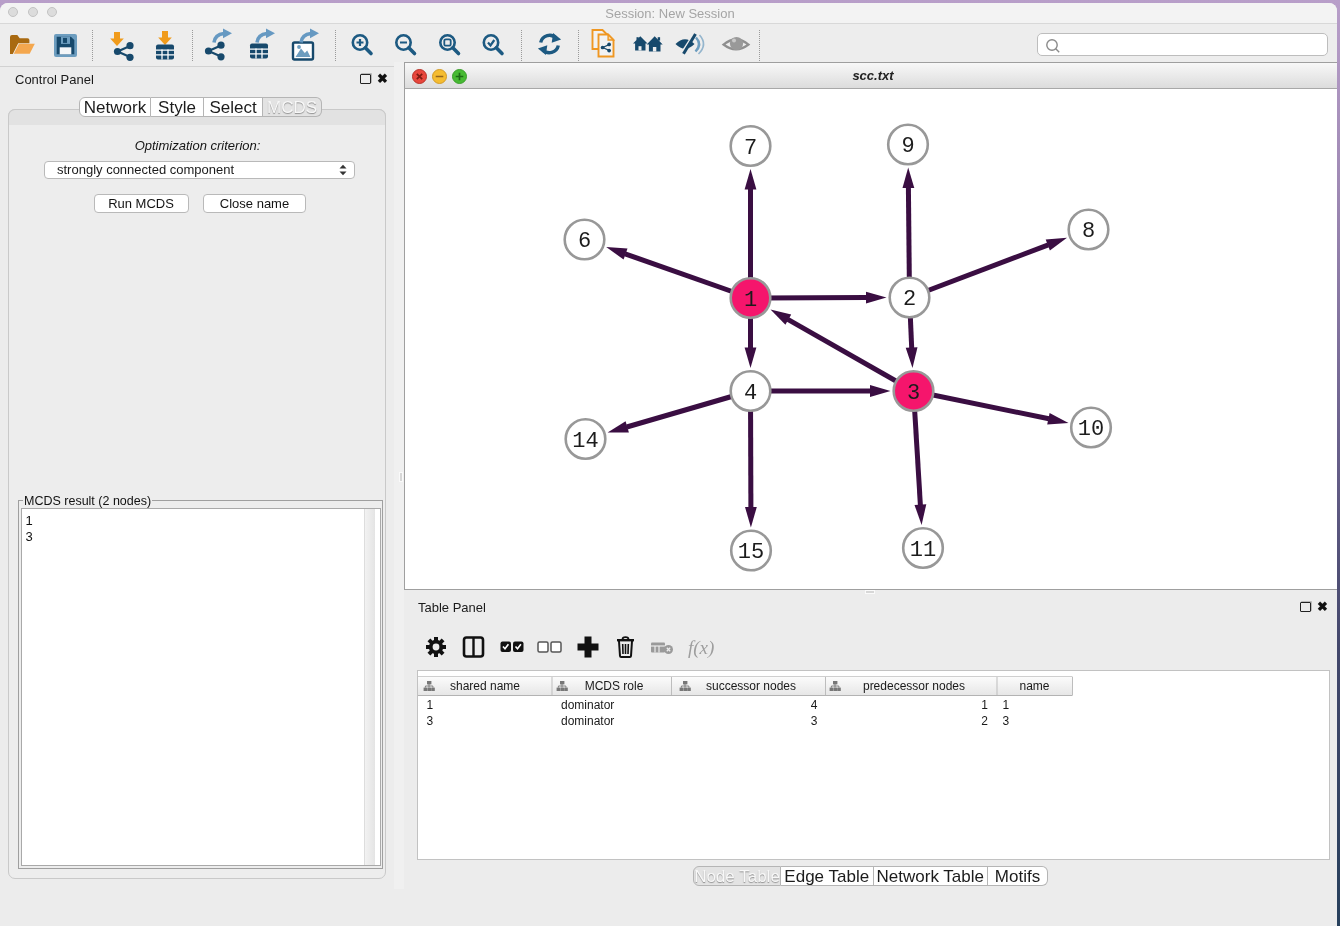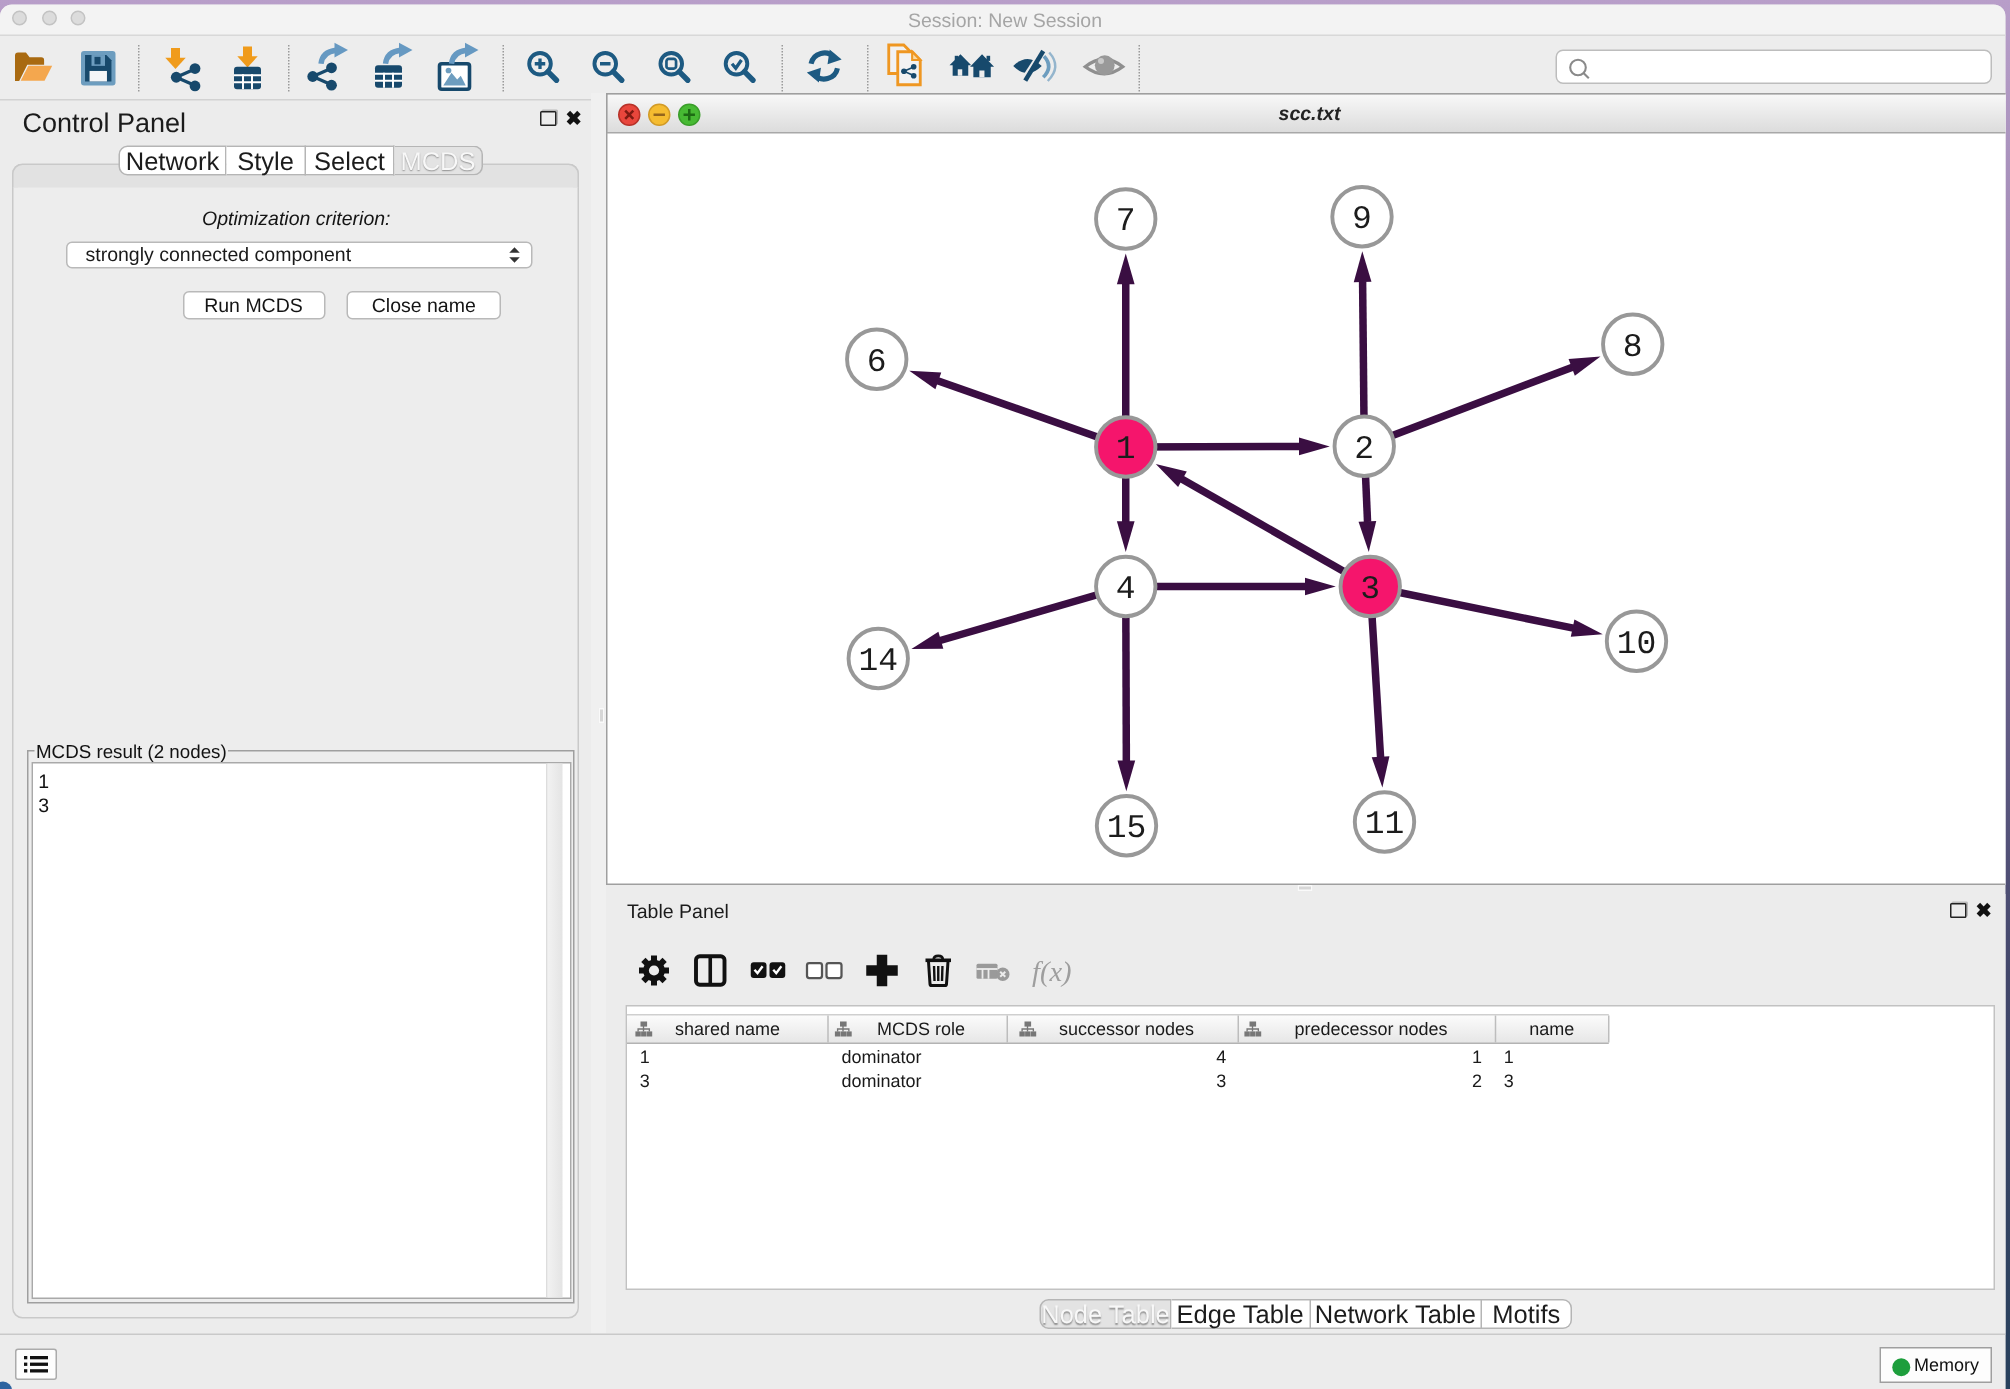--- a/index.html
+++ b/index.html
@@ -20,40 +20,40 @@
               font-size:13px; color:#a5a5a5; }
 
   
   #toolbar { position:absolute; left:0; top:24px; width:1337px; height:43px; background:#ededed;
              border-bottom:1px solid #d2d2d2; }
   .sep { position:absolute; top:6px; height:31px; width:0; border-left:1px dotted #9a9a9a; }
   #searchbox { position:absolute; left:1037px; top:8.5px; width:291px; height:23px; background:#fff;
                border:1px solid #bdbdbd; border-radius:5px; }
 
   
-  #cp-title { position:absolute; left:15px; top:72px; font-size:18px; color:#1b1b1b; }
+  #cp-title { position:absolute; left:15px; top:72px; font-size:13px; color:#1b1b1b; }
   .flt { position:absolute; width:11px; height:10px; border:1.5px solid #222;
          border-radius:1px; box-shadow:1px -1px 0 #b9b9b9; }
   .xbt { position:absolute; font-size:13px; font-weight:bold; color:#111; }
   #cp-pane { position:absolute; left:8px; top:109px; width:378px; height:770px;
              background:#ededed; border:1px solid #c9c9c9; border-radius:7px; }
   #cp-strip { position:absolute; left:8px; top:109px; width:378px; height:16px;
               background:#e2e2e2; border:1px solid #c9c9c9; border-bottom:none; border-radius:7px 7px 0 0; }
   .tabrow { position:absolute; height:20px; display:flex; }
   .tab { height:20px; font-size:17px; color:#1c1c1c; text-align:center; line-height:19px;
          background:#fff; border:1px solid #b5b5b5; border-left:none; }
   .tab.first { border-left:1px solid #b5b5b5; border-radius:6px 0 0 6px; }
   .tab.last { border-radius:0 6px 6px 0; }
   .tab.sel { background:#e3e3e3; color:#f8f8f8; text-shadow:0 1px 1px #8f8f8f; }
   #optlabel { position:absolute; left:0; top:138px; width:395px; text-align:center; font-size:13px; color:#141414;font-style:italic; }
   #selectbox { position:absolute; left:44px; top:161px; width:311px; height:18px; background:#fff;
                border:1px solid #b9b9b9; border-radius:4px; font-size:13px; line-height:16px;
                padding-left:12px; color:#1a1a1a; }
   .btn { position:absolute; height:19px; background:#fff; border:1px solid #b9b9b9; border-radius:4px;
-         font-size:13px; color:#141414; text-align:center; line-height:17px;margin-left:28px; }
+         font-size:13px; color:#141414; text-align:center; line-height:17px; }
   #fieldset { position:absolute; left:18px; top:500px; width:365px; height:369px; border:1px solid #9f9f9f; }
   #fieldlegend { position:absolute; left:23px; top:494px; background:#ededed; font-size:12.5px;
                  color:#111; padding:0 1px; }
   #mcdsbox { position:absolute; left:20.5px; top:508px; width:360px; height:358px; background:#fff;
              border:1px solid #a9a9a9; font-size:13px; color:#111; line-height:16px; padding:4px 0 0 4px; }
   #mcds-scroll { position:absolute; left:364px; top:509px; width:11px; height:356px;
                  background:linear-gradient(to right,#f2f2f2,#e4e4e4); border-left:1px solid #ddd; }
 
   
   #netwin { position:absolute; left:404px; top:62px; width:936px; height:528px;
@@ -437,36 +437,15 @@
       </svg>
     </div>
     <div id="tp-tabs">
       <div class="tab first sel" style="width:88px">Node Table</div>
       <div class="tab" style="width:92.5px">Edge Table</div>
       <div class="tab" style="width:114.5px">Network Table</div>
       <div class="tab last" style="width:60px">Motifs</div>
     </div>
   </div>
 
-  <div id="statusbar">
-    <div id="listbtn">
-      <svg width="16" height="13" viewBox="0 0 16 13" style="position:absolute;left:5px;top:3px">
-        <g fill="#111">
-          <rect x="0" y="1" width="2.2" height="2.2"></rect>
-              <rect x="4" y="1" width="12" height="2.2"></rect>
-          <rect x="0" y="5.4" width="2.2" height="2.2"></rect>
-              <rect x="4" y="5.4" width="12" height="2.2"></rect>
-          <rect x="0" y="9.8" width="2.2" height="2.2"></rect>
-              <rect x="4" y="9.8" width="12" height="2.2"></rect>
-        </g>
-      </svg>
-    </div>
-    <div class="abs" style="left:-4px;top:31px;width:12px;height:12px;border-radius:50%;background:#2e64a0;"></div>
-    <div id="membtn">
-      <svg width="13" height="13" viewBox="0 0 13 13" style="position:absolute;left:7px;top:5.5px">
-        <circle cx="6.5" cy="6.5" r="6" fill="#1d9e3c"></circle>
-      </svg>
-      <span style="position:absolute;left:22px;top:4px">Memory</span>
-    </div>
-  </div>
 
 </div>
   </div>
 
 </body></html>

